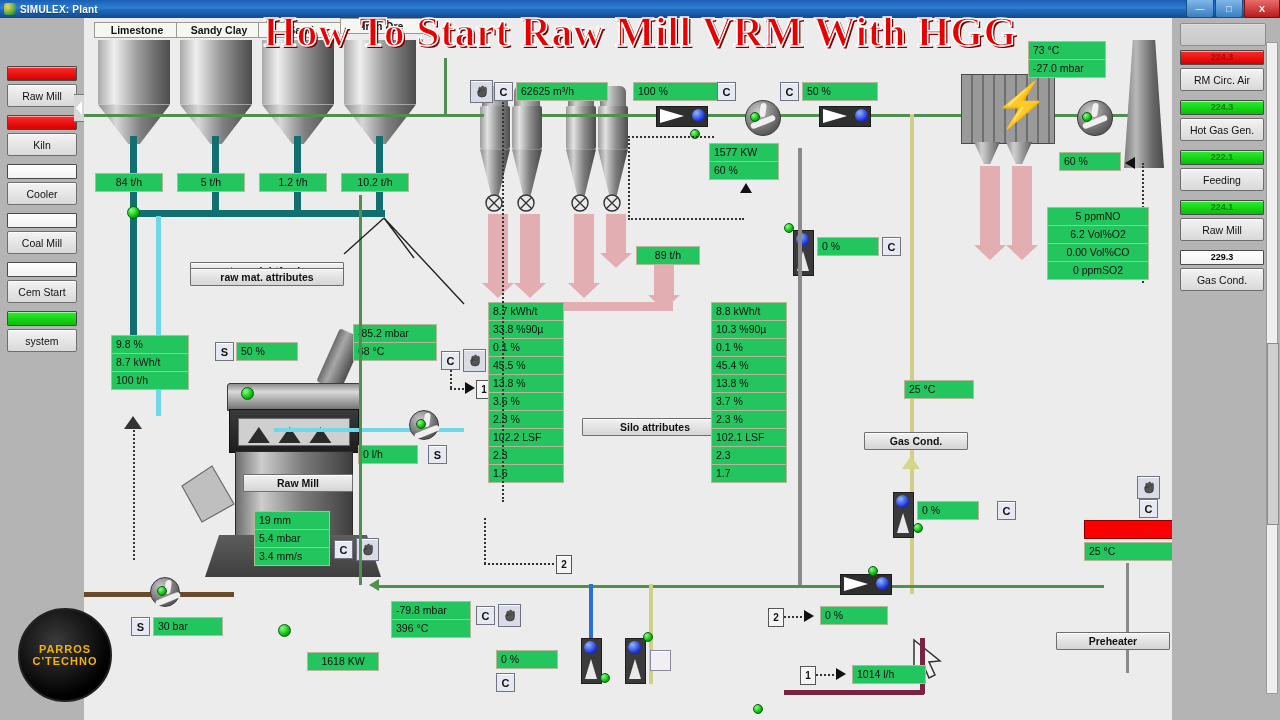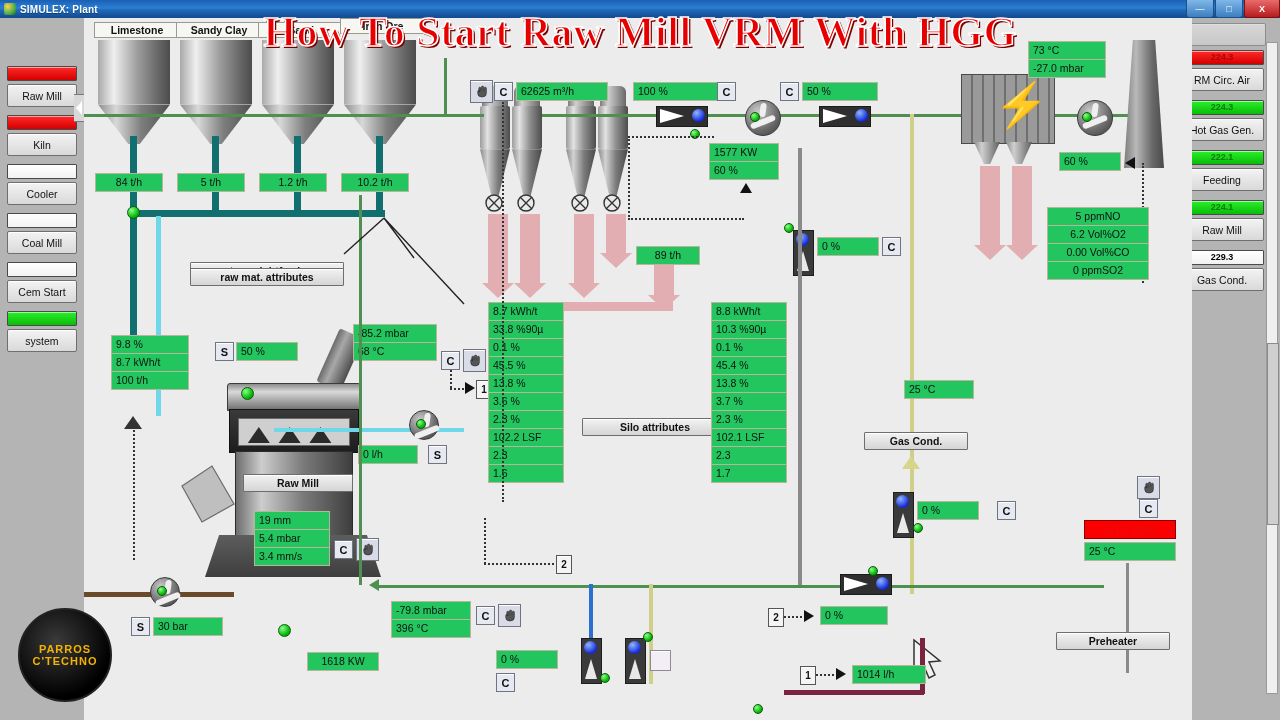--- a/index.html
+++ b/index.html
@@ -15,21 +15,21 @@
   .tb-title{font-size:10px;font-weight:bold;letter-spacing:.2px;text-shadow:0 1px 0 #0b3b73;}
   .tb-btns{position:absolute;right:0;top:0;height:18px;display:flex;}
   .tb-btn{width:26px;height:17px;margin-left:1px;display:flex;align-items:center;justify-content:center;
     font-size:9px;color:#fff;background:linear-gradient(to bottom,#7fb7e8,#3c7fc0);
     border:1px solid #1b4f86;border-top:none;border-radius:0 0 3px 3px;}
   .tb-btn.close{background:linear-gradient(to bottom,#e86b6b,#b71c1c);border-color:#7f0f0f;width:34px;font-weight:bold;}
 
   
   .appbody{position:absolute;left:0;top:18px;width:1280px;height:702px;background:#b9b9b9;}
   .canvas{position:absolute;left:84px;top:0px;width:1088px;height:702px;
-    background:#ececec;overflow:hidden;padding-left:20px;}
+    background:#ececec;overflow:hidden;}
 
   
   .rail{position:absolute;top:0;width:84px;height:702px;background:#b4b4b4;}
   .rail.left{left:0;}
   .rail.right{left:1172px;width:108px;background:#b4b4b4;}
 
   .navgroup{position:absolute;width:70px;}
   .navlamp{height:13px;border:1px solid #4a4a4a;border-radius:1px;box-shadow:inset 0 1px 0 rgba(255,255,255,.55);}
   .navlamp.red{background:linear-gradient(to bottom,#ff2b2b,#d40000);}
   .navlamp.green{background:linear-gradient(to bottom,#2bef2b,#09bc09);}

